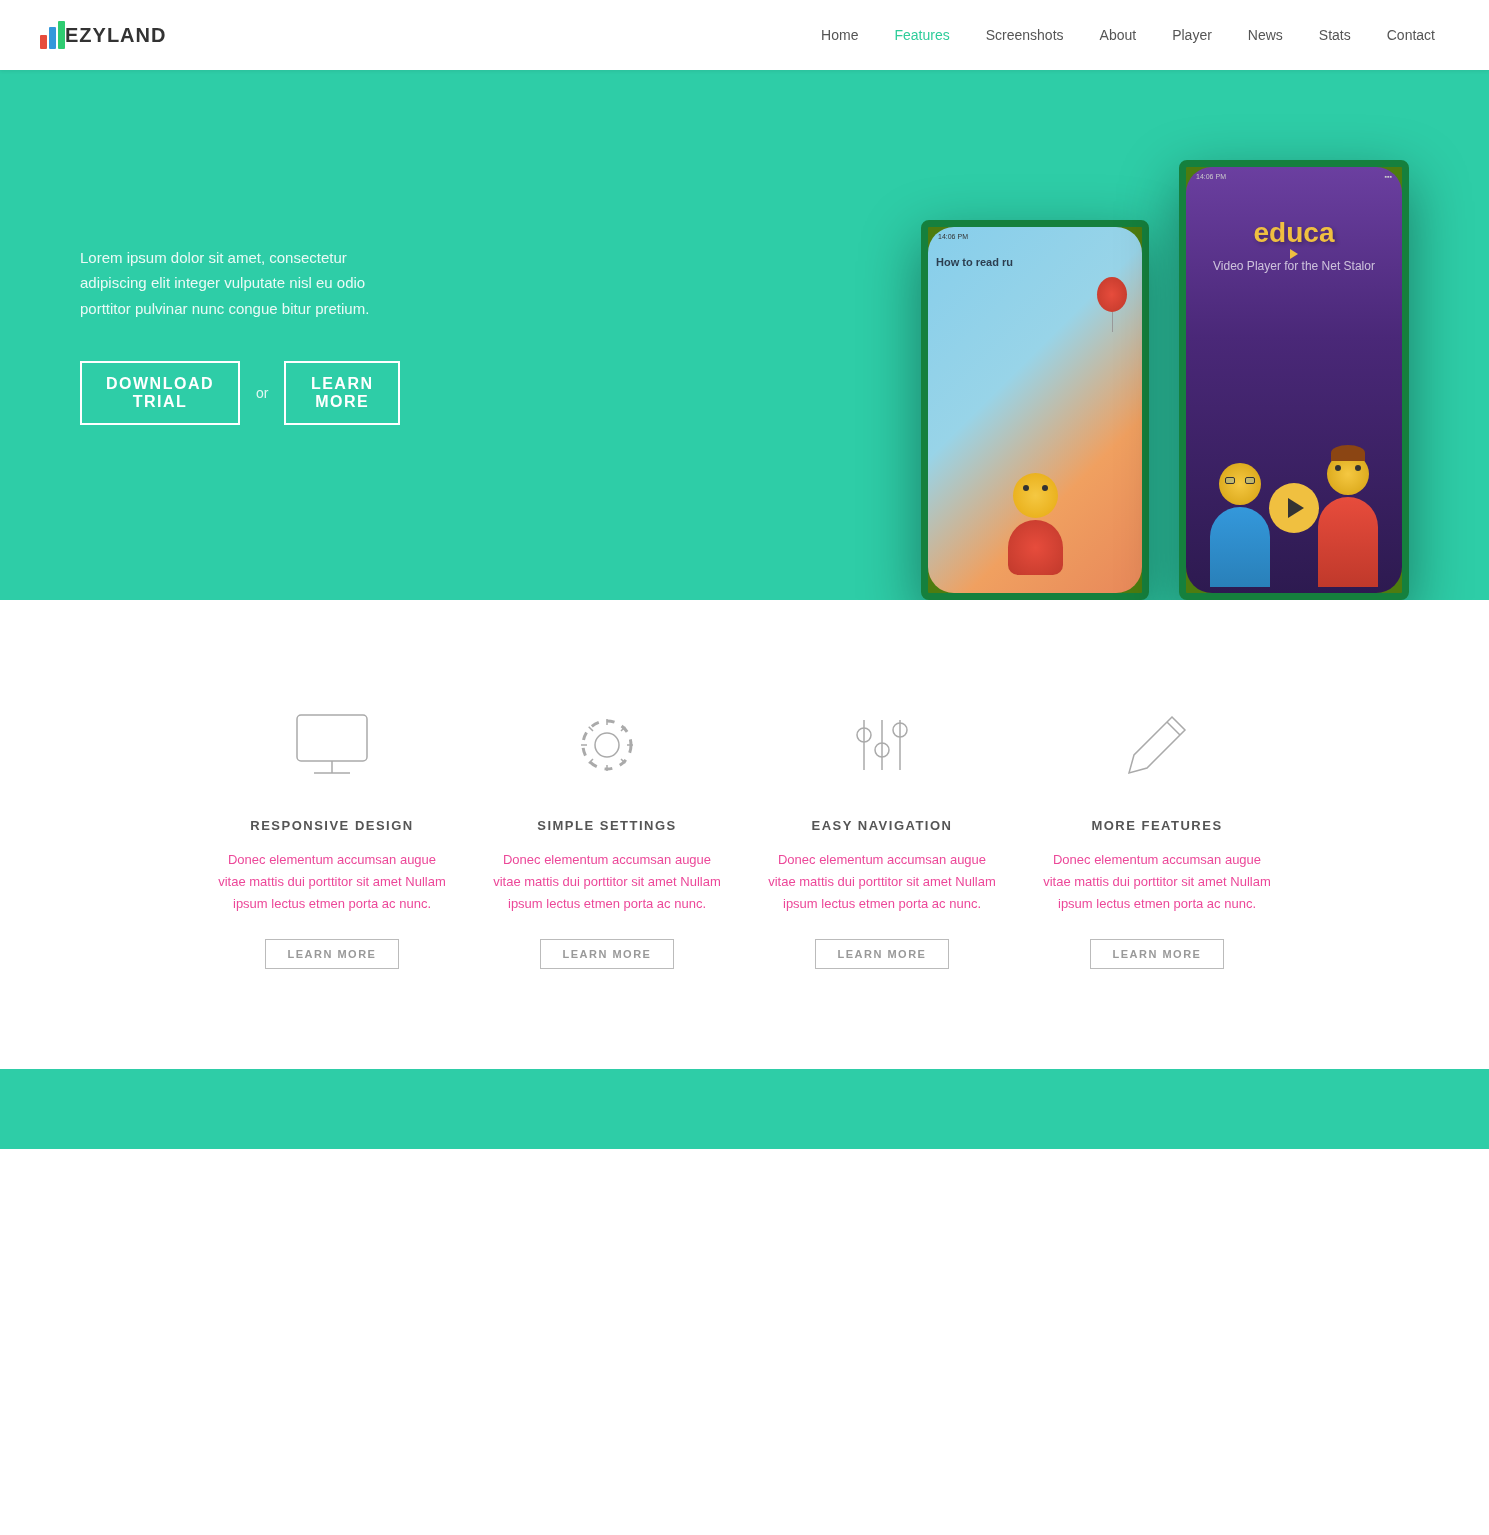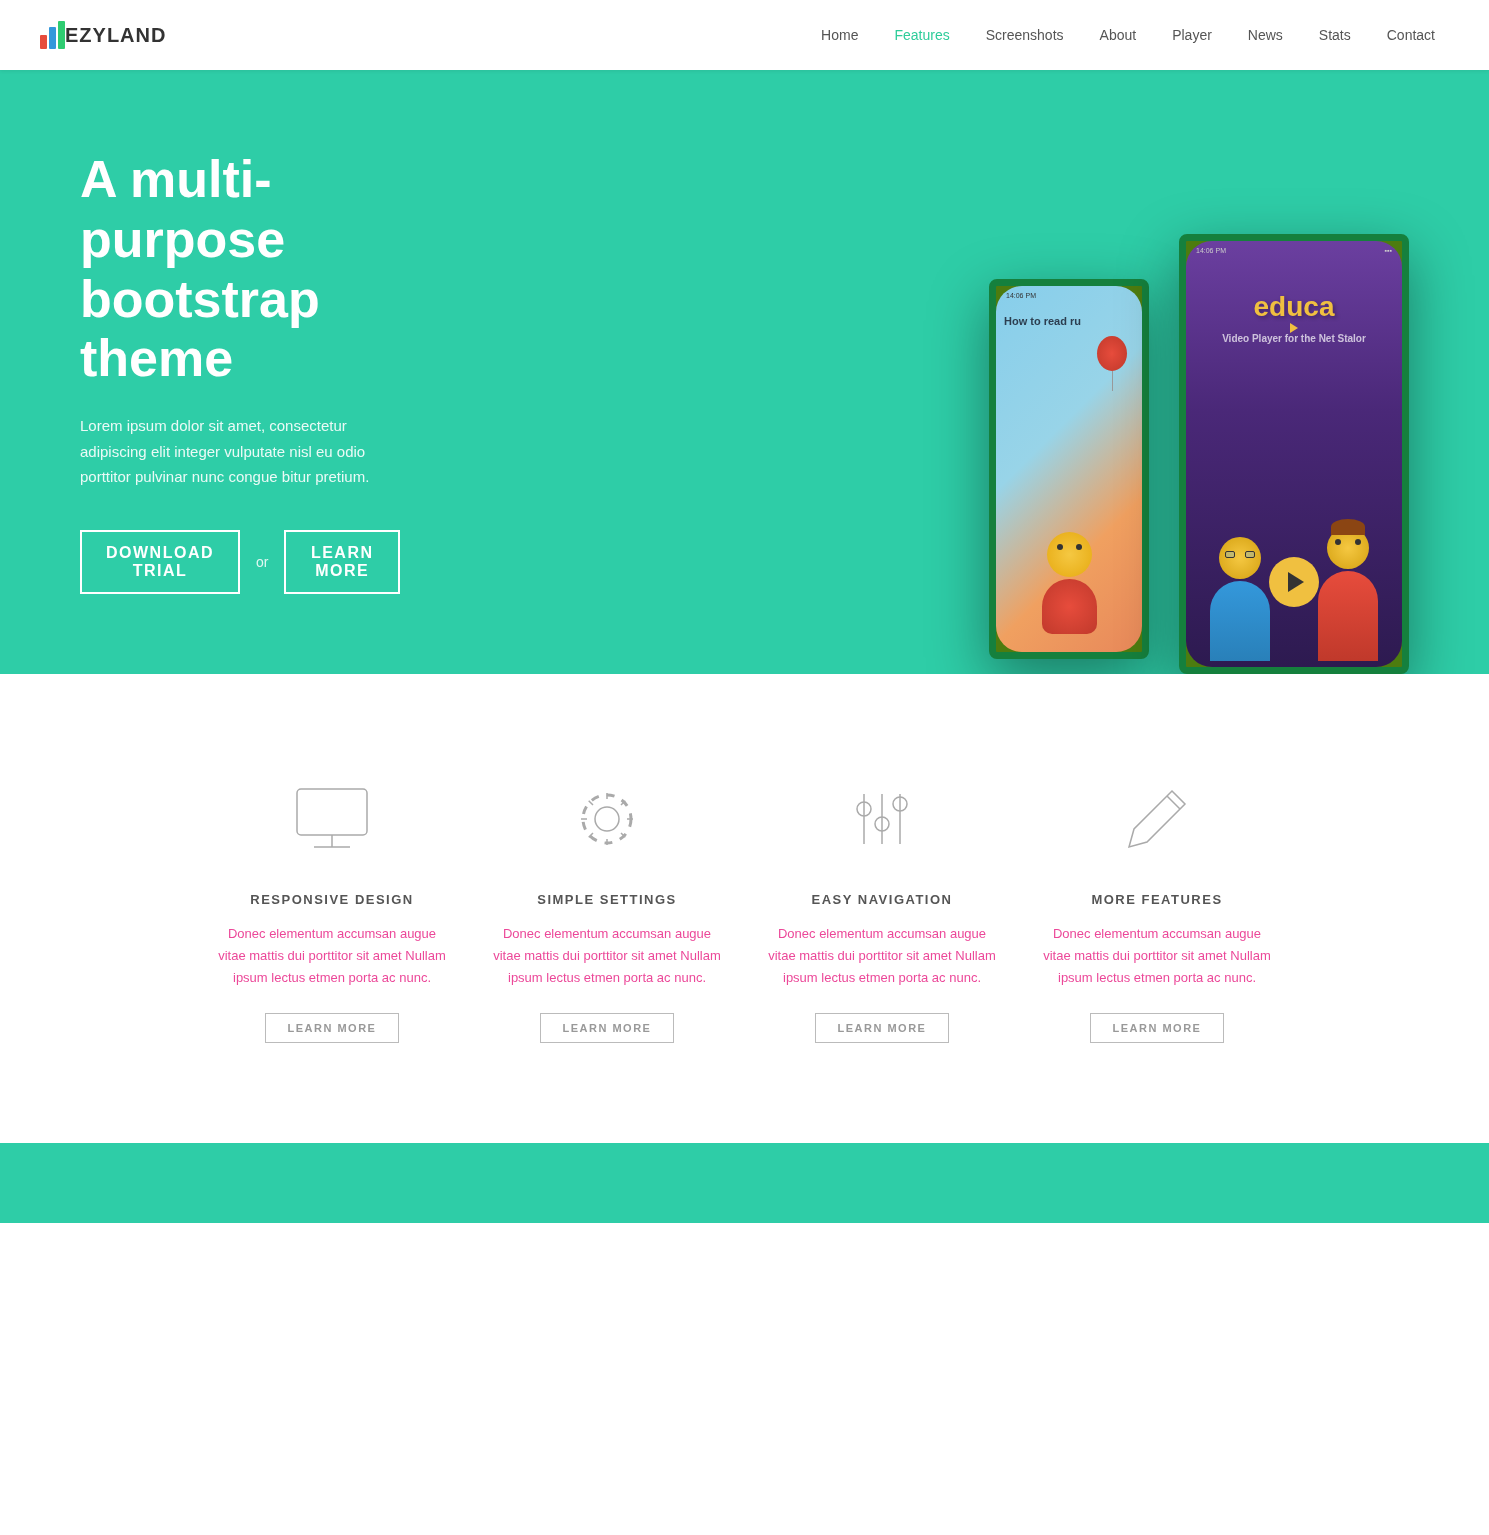--- a/index.html
+++ b/index.html
@@ -129,23 +129,23 @@
     }
     .phone {
       position: absolute;
       border-radius: 8px;
       border: 7px solid #15803d;
       background: #4d7c0f;
       overflow: hidden;
       box-shadow: 0 20px 60px rgba(0,0,0,0.4);
     }
     .phone-left {
-      width: 160px;
+      width: 228px;
       height: 380px;
-      bottom: 15px;
+      bottom: 0;
       right: 340px;
       z-index: 1;
     }
     .phone-right {
       width: 230px;
       height: 440px;
       bottom: 0;
       right: 80px;
       z-index: 2;
     }
@@ -181,23 +181,22 @@
       right: 12px;
       text-align: center;
     }
     .educa-text {
       font-size: 28px;
       font-weight: 800;
       color: #f0c040;
       text-shadow: 2px 2px 4px rgba(0,0,0,0.3);
     }
     .educa-sub {
-      font-size: 10px;
+      font-size: 12px;
       color: rgba(255,255,255,0.7);
-      font-weight: bold;
     }
     .play-btn {
       position: absolute;
       bottom: 60px;
       left: 50%;
       transform: translateX(-50%);
       width: 50px;
       height: 50px;
       border-radius: 50%;
       background: #f0c040;
@@ -305,21 +304,20 @@
     <li><a href="#">About</a></li>
     <li><a href="#">Player</a></li>
     <li><a href="#">News</a></li>
     <li><a href="#">Stats</a></li>
     <li><a href="#">Contact</a></li>
   </ul>
 </nav>
 
 <section class="hero">
   <div class="hero-content">
-    <h1 class="hero-title">A multi-purpose bootstrap theme</h1>
     <p class="hero-description">Lorem ipsum dolor sit amet, consectetur adipiscing elit integer vulputate nisl eu odio porttitor pulvinar nunc congue bitur pretium.</p>
     <div class="hero-buttons">
       <button class="btn-outline">DOWNLOAD TRIAL</button>
       <span class="hero-or">or</span>
       <button class="btn-outline">LEARN MORE</button>
     </div>
   </div>
 
   <div class="hero-image">
     <div class="phones-container">

